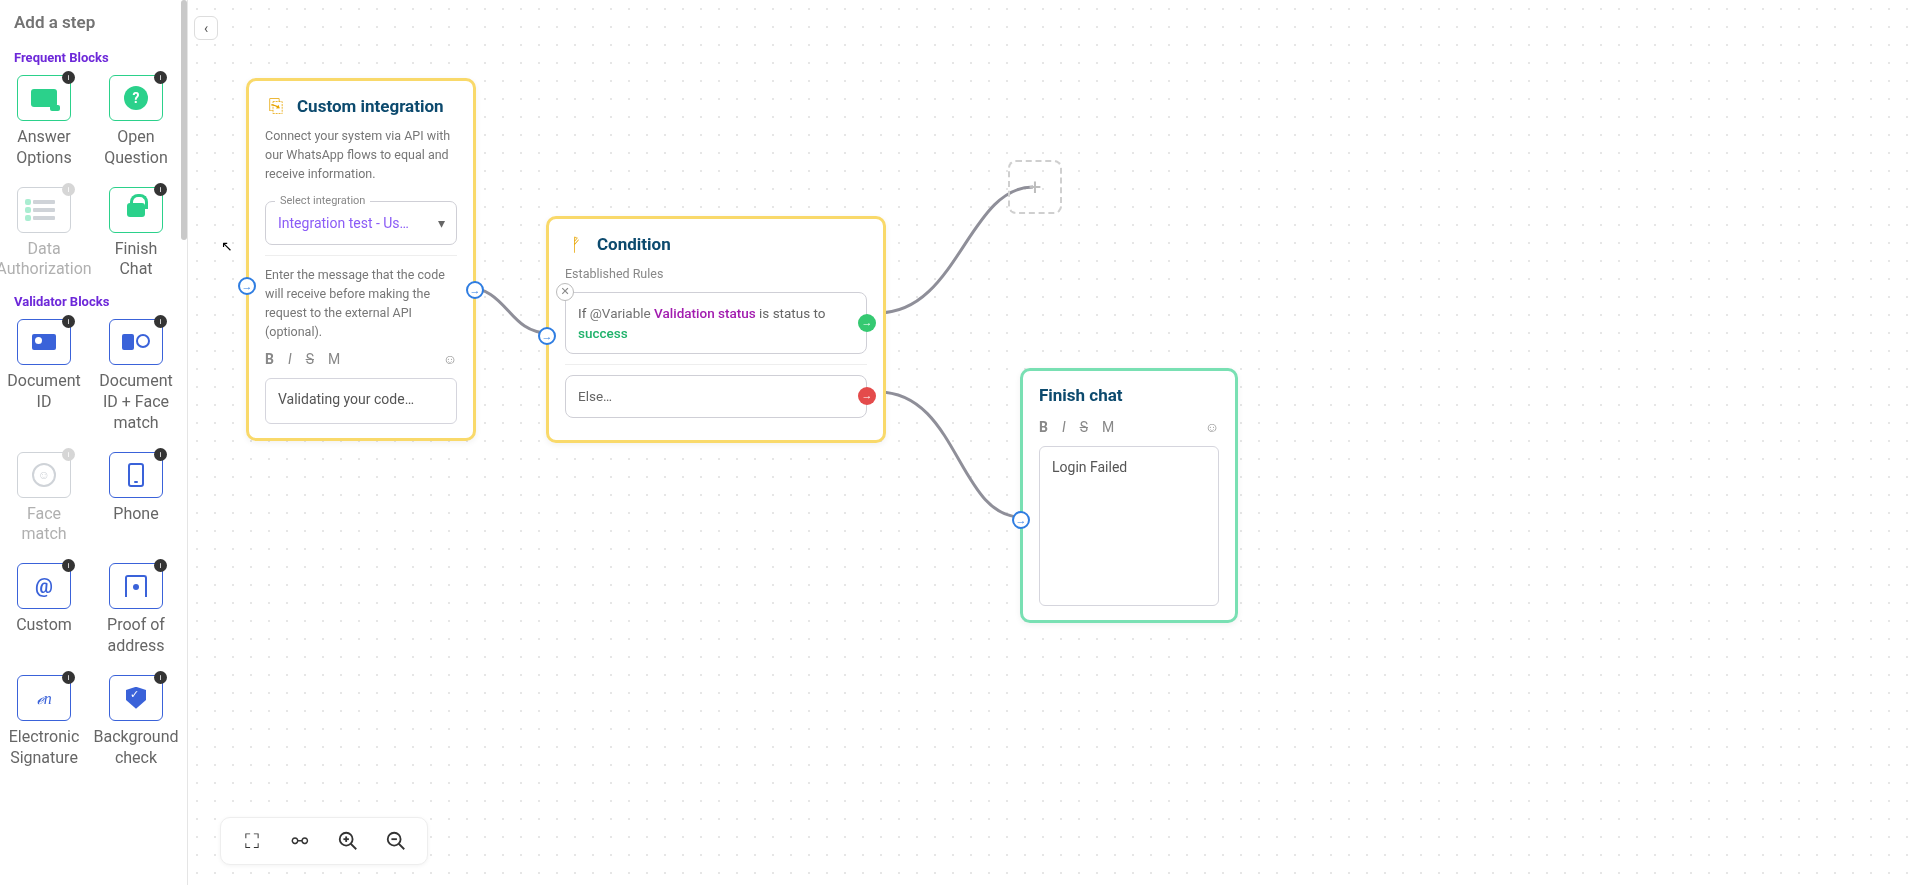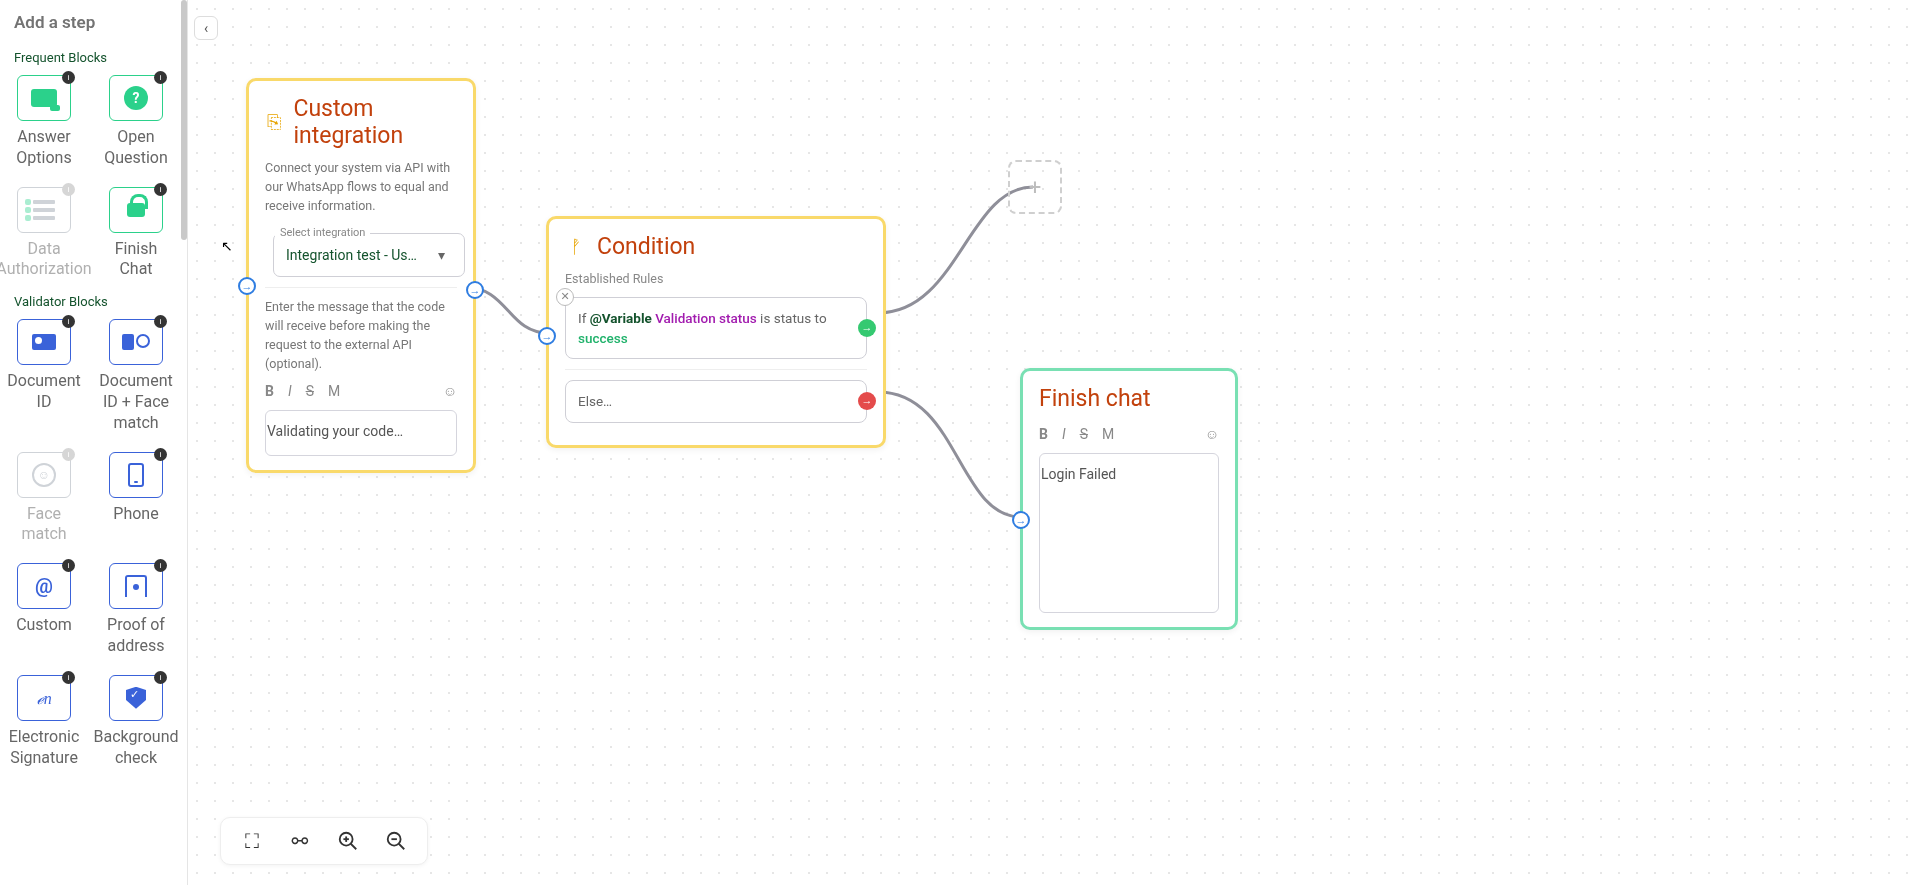--- a/index.html
+++ b/index.html
@@ -24,22 +24,22 @@
     overflow-y: auto;
   }
   .sidebar h1 {
     font-size: 17px;
     font-weight: 600;
     color: #737373;
     margin-bottom: 18px;
   }
   .section-title {
     font-size: 13px;
-    font-weight: 400;
-    color: #14532d;
+    font-weight: 700;
+    color: #6d28d9;
     margin: 14px 0 10px 0;
   }
   .block-grid {
     display: flex;
     flex-wrap: wrap;
     gap: 18px 32px;
   }
   .block-item {
     width: 60px;
     display: flex;
@@ -136,49 +136,49 @@
   .node {
     position:absolute;
     background:#fff;
     border-radius:10px;
     box-shadow:0 2px 6px rgba(0,0,0,.06);
   }
   .node.yellow { border:3px solid #f9d96a; }
   .node.green  { border:3px solid #79e0b3; }
 
   .node-head { display:flex; gap:10px; align-items:center; padding:14px 16px 6px 16px;}
-  .node-title { font-size:23px; font-weight:400; color:#c2410c; }
+  .node-title { font-size:17px; font-weight:700; color:#0c4a6e; }
   .node-icon { width:22px;height:22px;display:flex;align-items:center;justify-content:center;color:#e7a400;font-size:18px;}
   .node-body { padding:4px 16px 14px 16px; font-size:12.5px; color:#777; line-height:1.5;}
   .divider{height:1px;background:#eee;margin:10px 0;}
   .sel-label{position:absolute;top:-8px;left:10px;background:#fff;padding:0 5px;font-size:11px;color:#888;}
   .select-wrap{position:relative;margin:18px 0 8px 0;}
   .select{
     width:100%;height:44px;border:1.5px solid #cfcfd6;border-radius:7px;
-    padding:0 34px 0 12px;font-size:14px;color:#14532d;background:#fff;
-    display:flex;align-items:center;cursor:pointer;margin-left:8px;
+    padding:0 34px 0 12px;font-size:14px;color:#8b5cf6;background:#fff;
+    display:flex;align-items:center;cursor:pointer;
   }
   .select::after{content:"▾";position:absolute;right:12px;top:12px;color:#666;}
   .fmt-bar{display:flex;gap:14px;align-items:center;color:#888;margin:8px 0;}
   .fmt-bar span{font-size:14px;cursor:pointer;}
   .msgbox{
-    width:100%;min-height:46px;border:1px solid #d5d5dd;border-radius:6px;padding:10px 1px;
+    width:100%;min-height:46px;border:1px solid #d5d5dd;border-radius:6px;padding:10px 12px;
     font-size:14px;color:#555;
   }
 
   
   .rule-box{
     position:relative;border:1.5px solid #cfcfd6;border-radius:8px;padding:10px 36px 10px 12px;
     font-size:13.5px;color:#666;margin:8px 0;
   }
   .rule-box .out-dot{position:absolute;right:-10px;top:50%;transform:translateY(-50%);width:18px;height:18px;border-radius:50%;display:flex;align-items:center;justify-content:center;color:#fff;font-size:11px;}
   .out-green{background:#35c971;}
   .out-red{background:#e44b4b;}
   .rule-close{position:absolute;left:-10px;top:-10px;width:18px;height:18px;border-radius:50%;border:1.5px solid #bbb;background:#fff;color:#888;font-size:11px;display:flex;align-items:center;justify-content:center;cursor:pointer;}
-  .kw-var{color:#14532d;font-weight:700;}
+  .kw-var{color:#737373;font-weight:400;}
   .kw-name{color:#a21caf;font-weight:500;}
   .kw-val{color:#20b26b;font-weight:500;}
 
   
   .port{
     position:absolute;width:18px;height:18px;border:2px solid #2f7de1;border-radius:50%;background:#fff;
     display:flex;align-items:center;justify-content:center;color:#2f7de1;font-size:11px;
   }
 
   

